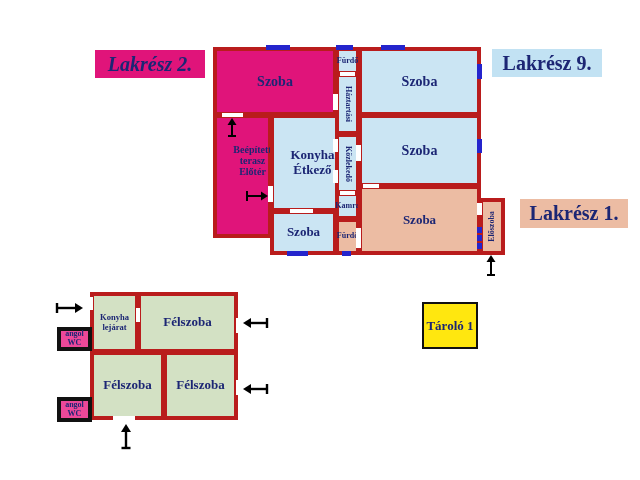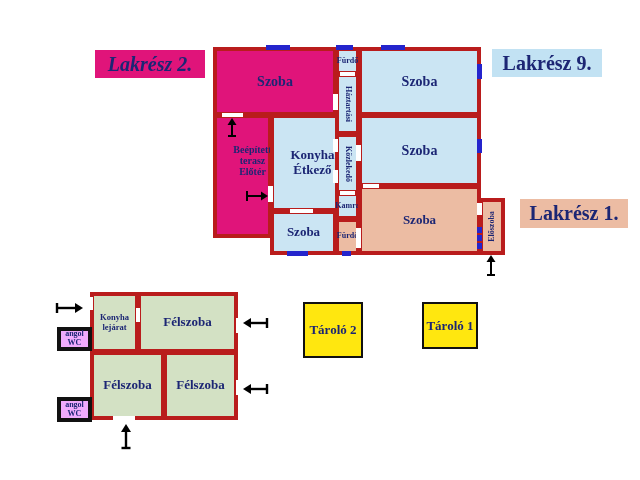--- a/index.html
+++ b/index.html
@@ -6,21 +6,21 @@
   #canvas{position:relative;width:640px;height:480px;background:#ffffff;overflow:hidden;
           font-family:"Liberation Serif",serif;}
   .room{position:absolute;box-sizing:border-box;border:4px solid #b91c1c;
         display:flex;align-items:center;justify-content:center;}
   .room .lbl{white-space:pre-line;text-align:center;line-height:1.12;
         font-weight:bold;color:#1c2674;}
   .magenta{background:#e0147a;}
   .blue{background:#cbe5f3;}
   .salmon{background:#ecbca3;}
   .green{background:#d3e1c4;}
-  .yellow{background:#f0abfc;align-items:center;}
+  .yellow{background:#ec4899;align-items:center;}
   .fs14{font-size:14px;} .fs13{font-size:13px;} .fs9{font-size:8.5px;} .fs8{font-size:8px;}
   .white-text{color:#ffffff;}
   .vert{writing-mode:vertical-rl;} 
   .rotccw{transform:rotate(-90deg);white-space:nowrap;} 
   .unit-label{position:absolute;display:flex;align-items:center;justify-content:center;
         font-weight:bold;font-size:20px;color:#1c2674;}
   .window{position:absolute;background:#2424cc;}
   .door{position:absolute;background:#ffffff;}
   .arrow{position:absolute;}
   .tarolo{position:absolute;box-sizing:border-box;border:2px solid #111111;
@@ -136,23 +136,20 @@
     <span class="lbl fs8">angol
 WC</span>
   </div>
 
   <div class="door" style="left:88px;top:297px;width:5px;height:13px;"></div>
   <div class="door" style="left:236px;top:318px;width:5px;height:15px;"></div>
   <div class="door" style="left:236px;top:380px;width:5px;height:15px;"></div>
   <div class="door" style="left:113px;top:416px;width:22px;height:5px;"></div>
   <div class="door" style="left:136px;top:308px;width:4px;height:14px;"></div>
 
-  <div class="tarolo" style="left:303px;top:302px;width:60px;height:56px;">
-    <span>Tároló 2</span>
-  </div>
   <div class="tarolo" style="left:422px;top:302px;width:56px;height:47px;">
     <span>Tároló 1</span>
   </div>
 
   <svg class="arrow" style="left:225px;top:117px;" width="14" height="22" viewBox="0 0 14 22">
     <polygon points="2.5,8 7,1 11.5,8" fill="#000"></polygon>
     <line x1="7" y1="7" x2="7" y2="19" stroke="#000" stroke-width="2"></line>
     <line x1="3" y1="19" x2="11" y2="19" stroke="#000" stroke-width="2"></line>
   </svg>
   <svg class="arrow" style="left:245px;top:190px;" width="24" height="12" viewBox="0 0 24 12">

